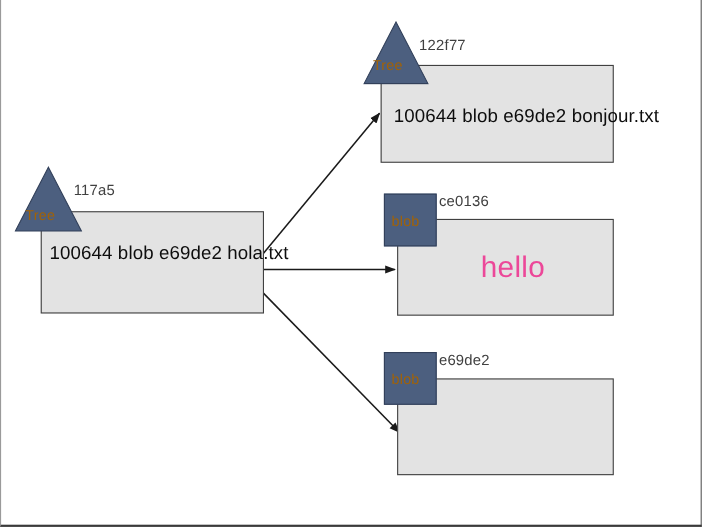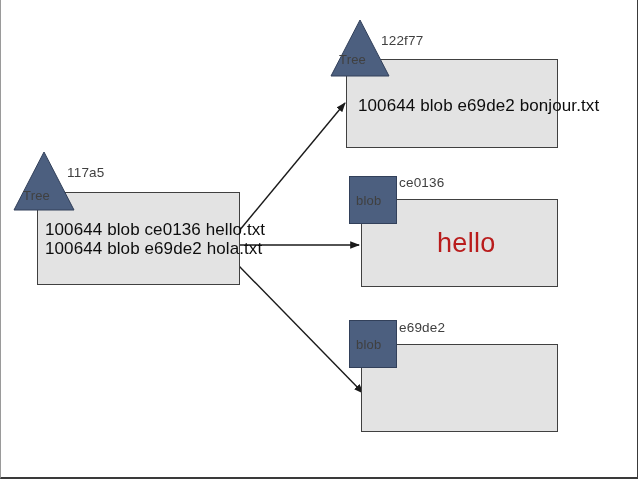--- a/index.html
+++ b/index.html
@@ -33,21 +33,21 @@
   
   .obj-box {
     position: absolute;
     background: #e3e3e3;
     border: 1.5px solid #404040;
     box-sizing: border-box;
   }
   
   .badge-label {
     position: absolute;
-    color: #404040;
+    color: #a16207;
     font-size: 13px;
     letter-spacing: 0.2px;
     white-space: nowrap;
     pointer-events: none;
   }
   .hash-label {
     position: absolute;
     color: #404040;
     font-size: 13.5px;
     white-space: nowrap;
@@ -60,21 +60,21 @@
     font-size: 17px;
     line-height: 19px;
     white-space: nowrap;
     letter-spacing: 0.1px;
   }
   .entry-line {
     display: block;
   }
   .content-text {
     position: absolute;
-    color: #b91c1c;
+    color: #ec4899;
     font-size: 27px;
     white-space: nowrap;
     letter-spacing: 0.3px;
   }
 </style>
 </head>
 <body>
 
 <div id="slide">
 
@@ -106,21 +106,20 @@
 
   <div class="obj-box" style="left:36px; top:192px; width:203px; height:93px;"></div>
 
   <svg style="position:absolute; left:12px; top:151px; width:62px; height:60px;" viewBox="0 0 62 60" xmlns="http://www.w3.org/2000/svg">
     <polygon points="31,1 61,59 1,59" fill="#4c5f7f" stroke="#32405a" stroke-width="1"></polygon>
   </svg>
   <span class="badge-label" style="left:22px; top:188px;">Tree</span>
   <span class="hash-label" style="left:66px; top:165px;text-align:center;">117a5</span>
 
   <div class="entry-list" style="left:44px; top:220px;">
-    <span class="entry-line">100644 blob ce0136 hello.txt</span>
     <span class="entry-line">100644 blob e69de2 hola.txt</span>
   </div>
 
   <div class="obj-box" style="left:360px; top:199px; width:197px; height:88px;"></div>
 
   <div style="position:absolute; left:348px; top:176px; width:48px; height:48px;
               background:#4c5f7f; border:1px solid #32405a; box-sizing:border-box;"></div>
   <span class="badge-label" style="left:355px; top:193px;">blob</span>
   <span class="hash-label" style="left:398px; top:175px;">ce0136</span>
 

